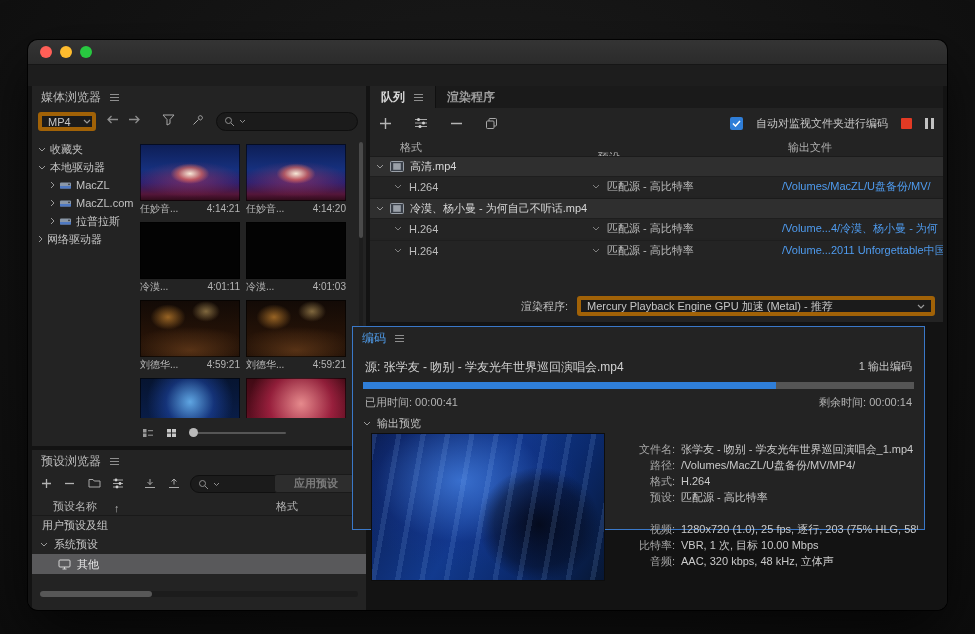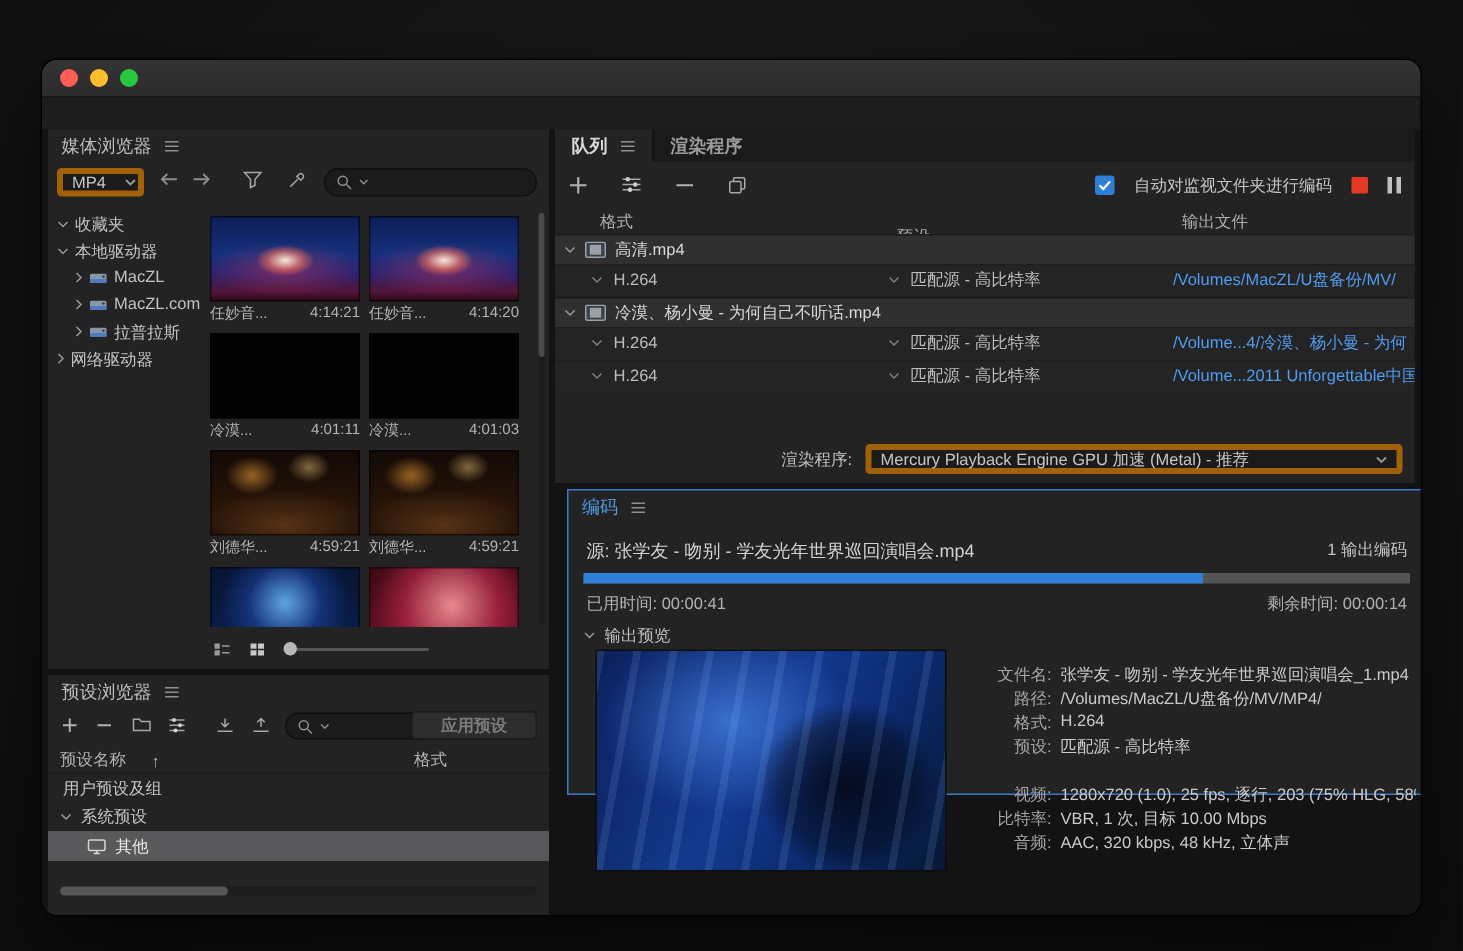--- a/index.html
+++ b/index.html
@@ -72,21 +72,21 @@
   .zoom-knob { position:absolute; left:-1px; top:-4px; width:9px; height:9px; border-radius:50%; background:#b9b9b9; }
   
   #preset-panel { left:4px; top:364px; width:334px; height:160px; }
   .pb-toolbtn { position:absolute; top:28px; }
   .pb-search { left:158px; top:25px; width:100px; height:18px; }
   .apply-btn { position:absolute; left:242px; top:24px; width:84px; height:19px; background:#2d2d2d;
                border:1px solid #1a1a1a; border-radius:3px; color:#7b7b7b; font-size:11px;
                display:flex; align-items:center; justify-content:center;font-weight:bold; }
   .pb-colhead { position:absolute; left:0; right:0; top:48px; height:18px; border-bottom:1px solid #191919;
                 font-size:11px; color:#b3b3b3; display:flex; align-items:center; }
-  .pb-colname { padding-left:8px; display:flex; gap:17px; align-items:flex-end; }
+  .pb-colname { padding-left:21px; display:flex; gap:17px; align-items:flex-end; }
   .pb-colformat { position:absolute; left:244px; }
   .pb-rows { position:absolute; left:0; right:0; top:66px; }
   .pb-row { display:flex; align-items:center; height:19px; font-size:11px; color:#c6c6c6; gap:6px; }
   .pb-row.sel { background:#59595b; height:20px; color:#ececec; }
   .pb-hscroll-track { position:absolute; left:8px; right:8px; bottom:13px; height:6px; background:#1c1c1c; border-radius:3px; }
   .pb-hscroll-thumb { width:112px; height:6px; background:#575757; border-radius:3px; }
   
   #queue-panel { left:342px; top:0; width:573px; height:236px; }
   .qtabs { position:absolute; left:0; right:0; top:0; height:22px; background:#1a1a1a; display:flex; }
   .qtab { display:flex; align-items:center; gap:8px; padding:0 11px; font-size:12px;font-weight:bold; }
@@ -110,21 +110,21 @@
   .output-row { background:#242424; color:#bdbdbd; border-top:1px solid #1e1e1e; }
   .job + .job { margin-top:2px; }
   .col-fmt { width:222px; padding-left:24px; display:flex; gap:7px; align-items:center; }
   .col-pre { width:190px; display:flex; gap:7px; align-items:center; }
   .col-out { flex:1; text-align:right; padding-right:20px; overflow:hidden; white-space:nowrap; }
   .link { color:#4f9cf0; text-decoration:none; }
   .qrenderer { position:absolute; left:0; right:0; bottom:2px; height:28px; display:flex; align-items:center;
                justify-content:flex-end; gap:9px; padding:0 8px; font-size:11px; color:#c0c0c0; }
   .renderer-dd { width:358px; height:20px; }
   
-  #encode-panel { left:350px; top:240px; width:573px; height:204px; border:1px solid #3a78c8; }
+  #encode-panel { left:324px; top:240px; width:573px; height:204px; border:1px solid #3a78c8; }
   #encode-panel .phead span.t { color:#4f9ae6; }
   .enc-src { position:absolute; left:12px; right:12px; top:32px; display:flex; justify-content:space-between;
              font-size:12px; color:#d2d2d2; }
   .enc-count { font-size:11px; color:#c6c6c6; }
   .progress-track { position:absolute; left:10px; right:10px; top:55px; height:7px; background:#555555; }
   .progress-fill { height:100%; background:#2f7ed8; }
   .enc-times { position:absolute; left:12px; right:12px; top:68px; display:flex; justify-content:space-between;
                font-size:11px; color:#b2b2b2; }
   .enc-toggle { position:absolute; left:10px; top:89px; display:flex; align-items:center; gap:6px;
                 font-size:11px; color:#c0c0c0; }

